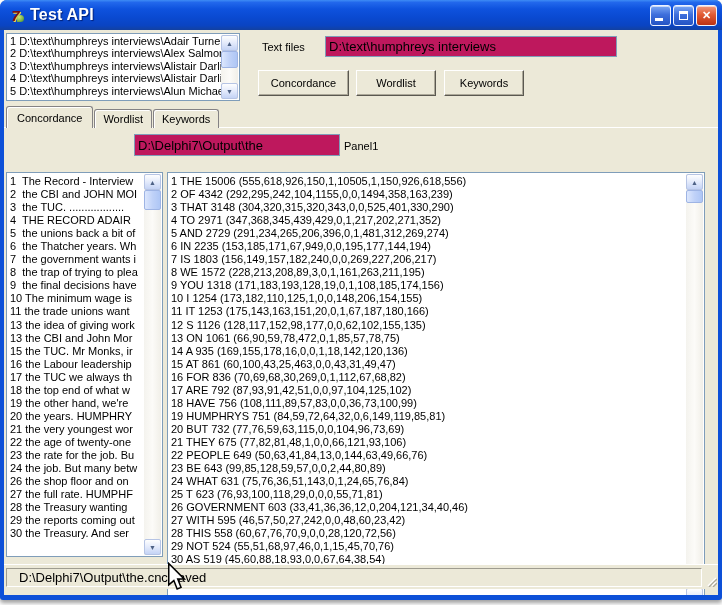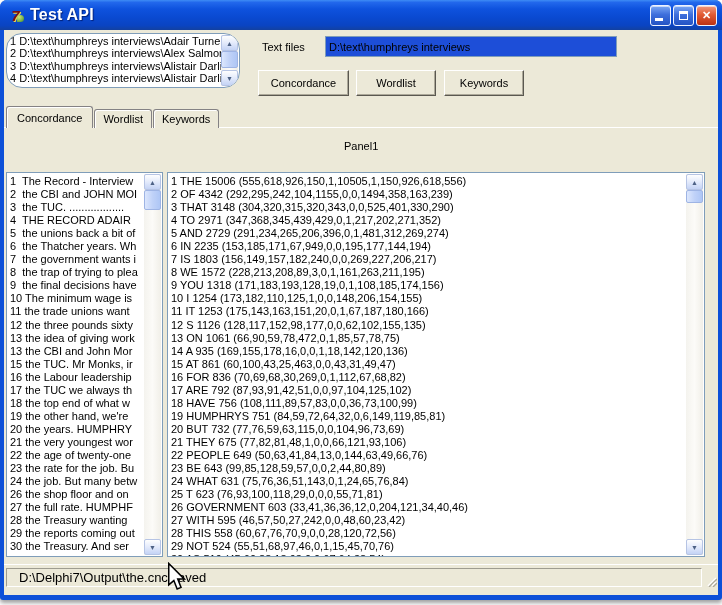--- a/index.html
+++ b/index.html
@@ -36,22 +36,22 @@
   .tbtn.close { background:linear-gradient(180deg,#F0997E 0%,#E25B34 45%,#BC3213 100%); }
   .glyph-min { position:absolute; left:4px; bottom:4px; width:8px; height:3px; background:#fff; }
   .glyph-max { width:9px; height:9px; border:1px solid #fff; border-top-width:3px; }
   .glyph-close { color:#fff; font-size:11px; font-weight:bold; line-height:1; }
 
   .client { position:relative; margin:0 4px; height:565px; background:#ECE9D8; overflow:hidden; }
   .winbottom { height:5px; }
 
   
   .edit {
-    position:absolute; background:#1d4ed8; border:1px solid #7F9DB9;
-    font-family:"Liberation Sans",sans-serif; font-size:11px; padding:0 3px; color:#000;
+    position:absolute; background:#be185d; border:1px solid #7F9DB9;
+    font-family:"Liberation Sans",sans-serif; font-size:13px; padding:0 3px; color:#000;
   }
   .btn {
     position:absolute; background:#ECE9D8; font-size:11px; color:#000;
     border:1px solid; border-color:#FFFFFF #5A5850 #5A5850 #FFFFFF;
     box-shadow:inset -1px -1px 0 #ACA899;
     display:flex; align-items:center; justify-content:center; cursor:default;
   }
   .btn.default {
     border:1px solid #3A3930;
     box-shadow:inset 1px 1px 0 #FFFFFF, inset -1px -1px 0 #ACA899;
@@ -113,21 +113,21 @@
             <span class="glyph-max"></span>
           </span>
         <span class="tbtn close">
             <span class="glyph-close">✕</span>
           </span>
       </span>
     </div>
 
     <div class="client">
 
-      <div class="listbox" style="left:2px;top:3px;width:234px;height:55px;border-radius:16px;">
+      <div class="listbox" style="left:2px;top:3px;width:234px;height:68px;">
         <div class="rows" style="padding-top:0;">
 
         <div class="row" style="line-height:12.4px;">1 D:\text\humphreys interviews\Adair Turne</div>
             <div class="row" style="line-height:12.4px;">2 D:\text\humphreys interviews\Alex Salmon</div>
             <div class="row" style="line-height:12.4px;">3 D:\text\humphreys interviews\Alistair Darli</div>
             <div class="row" style="line-height:12.4px;">4 D:\text\humphreys interviews\Alistair Darli</div>
             <div class="row" style="line-height:12.4px;">5 D:\text\humphreys interviews\Alun Michae</div>
           </div>
         <div class="sb">
           <div class="sb-btn up">▲</div>
@@ -143,37 +143,37 @@
       <div class="btn" style="left:352px;top:40px;width:80px;height:26px;">Wordlist</div>
       <div class="btn" style="left:440px;top:40px;width:80px;height:26px;">Keywords</div>
 
       <div class="tabbar">
         <div class="tab active">Concordance</div>
         <div class="tab">Wordlist</div>
         <div class="tab">Keywords</div>
       </div>
       <div class="page"></div>
 
+      <input class="edit" style="left: 130px; top: 104px; width: 206px; height: 22px;" value="D:\Delphi7\Output\the">
       <div class="lbl" style="left:340px;top:110px;">Panel1</div>
 
       <div class="listbox" style="left:2px;top:142px;width:157px;height:385px;">
         <div class="rows">
 
         <div class="row">1  The Record - Interview</div>
             <div class="row">2  the CBI and JOHN MOI</div>
             <div class="row">3  the TUC. ..................</div>
             <div class="row">4  THE RECORD ADAIR</div>
             <div class="row">5  the unions back a bit of</div>
             <div class="row">6  the Thatcher years. Wh</div>
             <div class="row">7  the government wants i</div>
             <div class="row">8  the trap of trying to plea</div>
             <div class="row">9  the final decisions have</div>
             <div class="row">10 The minimum wage is</div>
             <div class="row">11 the trade unions want</div>
-            <div class="row">12 the three pounds sixty</div>
             <div class="row">13 the idea of giving work</div>
             <div class="row">13 the CBI and John Mor</div>
             <div class="row">15 the TUC. Mr Monks, ir</div>
             <div class="row">16 the Labour leadership</div>
             <div class="row">17 the TUC we always th</div>
             <div class="row">18 the top end of what w</div>
             <div class="row">19 the other hand, we're</div>
             <div class="row">20 the years. HUMPHRY</div>
             <div class="row">21 the very youngest wor</div>
             <div class="row">22 the age of twenty-one</div>
@@ -185,21 +185,21 @@
             <div class="row">29 the reports coming out</div>
             <div class="row">30 the Treasury. And ser</div>
           </div>
         <div class="sb">
           <div class="sb-btn up">▲</div>
           <div class="sb-thumb" style="top:16px;height:20px;"></div>
           <div class="sb-btn down">▼</div>
         </div>
       </div>
 
-      <div class="listbox" style="left:163px;top:142px;width:538px;height:385px;">
+      <div class="listbox" style="left:163px;top:142px;width:538px;height:434px;">
         <div class="rows">
 
         <div class="row">1 THE 15006 (555,618,926,150,1,10505,1,150,926,618,556)</div>
             <div class="row">2 OF 4342 (292,295,242,104,1155,0,0,1494,358,163,239)</div>
             <div class="row">3 THAT 3148 (304,320,315,320,343,0,0,525,401,330,290)</div>
             <div class="row">4 TO 2971 (347,368,345,439,429,0,1,217,202,271,352)</div>
             <div class="row">5 AND 2729 (291,234,265,206,396,0,1,481,312,269,274)</div>
             <div class="row">6 IN 2235 (153,185,171,67,949,0,0,195,177,144,194)</div>
             <div class="row">7 IS 1803 (156,149,157,182,240,0,0,269,227,206,217)</div>
             <div class="row">8 WE 1572 (228,213,208,89,3,0,1,161,263,211,195)</div>

